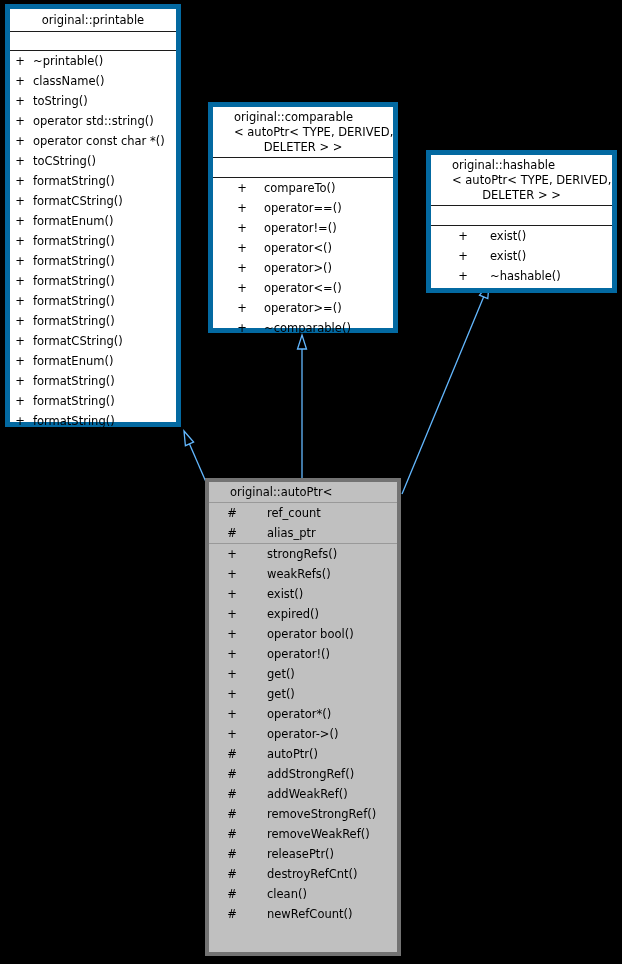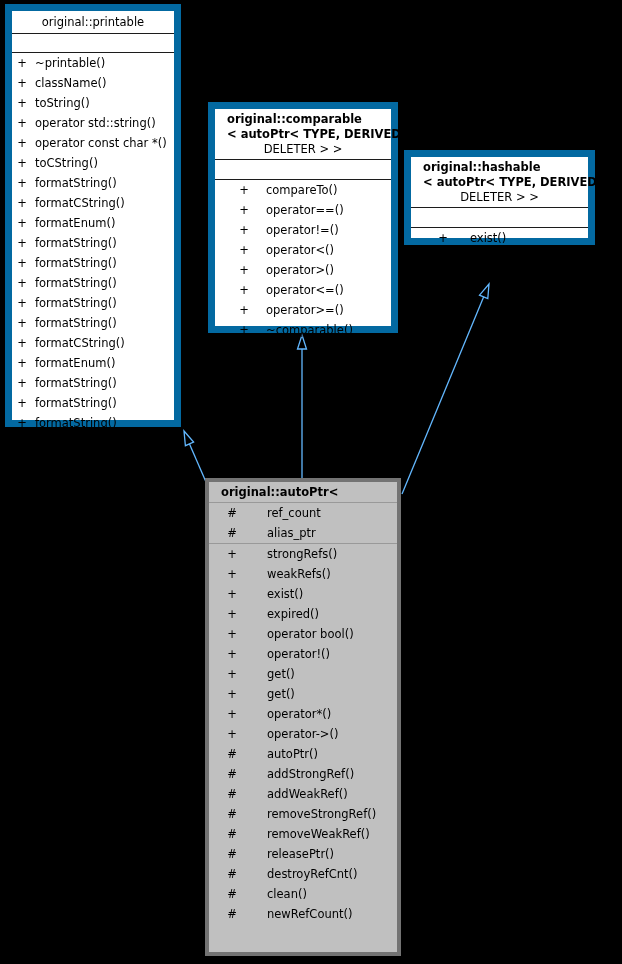--- a/index.html
+++ b/index.html
@@ -10,33 +10,33 @@
     font-family:"DejaVu Sans","Liberation Sans",sans-serif;
     font-size:11.5px;
     color:#000;
     overflow:hidden;
   }
   #edges{position:absolute;left:0;top:0;width:622px;height:964px;}
   .uml-box{
     position:absolute;
     box-sizing:border-box;
     background:#fff;
-    border:7px solid #0369a1;
+    border:5px solid #0369a1;
   }
   .uml-box.sel{
     border:4px solid #737373;
   }
   .uml-title{
     padding:3px 0 2px 0;
   }
   .title-line{
     line-height:15px;
     white-space:nowrap;
   }
-  .title-line[data-align="left"]{text-align:left;padding-left:12px;font-weight:bold;}
+  .title-line[data-align="left"]{text-align:left;padding-left:21px;}
   .title-line[data-align="center"]{text-align:center;}
   .box1 .uml-title{padding:0;}
   .box1 .title-line{line-height:22px;}
   .uml-sec{border-top:1px solid #1c1c1c;}
   .sel .uml-sec{border-top:1px solid #999;}
   .member-row{
     height:20px;
     display:flex;
     align-items:center;
     white-space:nowrap;
@@ -227,21 +227,21 @@
           <span class="mname">operator&gt;=()</span>
         </div>
 
         <div class="member-row">
           <span class="vis">+</span>
           <span class="mname">~comparable()</span>
         </div>
       </div>
   </div>
 
-  <div class="uml-box box3" style="left: 404px; top: 150px; width: 191px; height: 95px; background: rgb(255, 255, 255);">
+  <div class="uml-box box3" style="left: 426px; top: 150px; width: 191px; height: 143px; background: rgb(255, 255, 255);">
     <div class="uml-title">
 
     <div class="title-line" data-align="left">original::hashable</div>
         <div class="title-line" data-align="left">&lt; autoPtr&lt; TYPE, DERIVED,</div>
         <div class="title-line" data-align="center">DELETER &gt; &gt;</div>
       </div>
     <div class="uml-sec empty-sec tall"></div>
     <div class="uml-sec">
 
         <div class="member-row">

